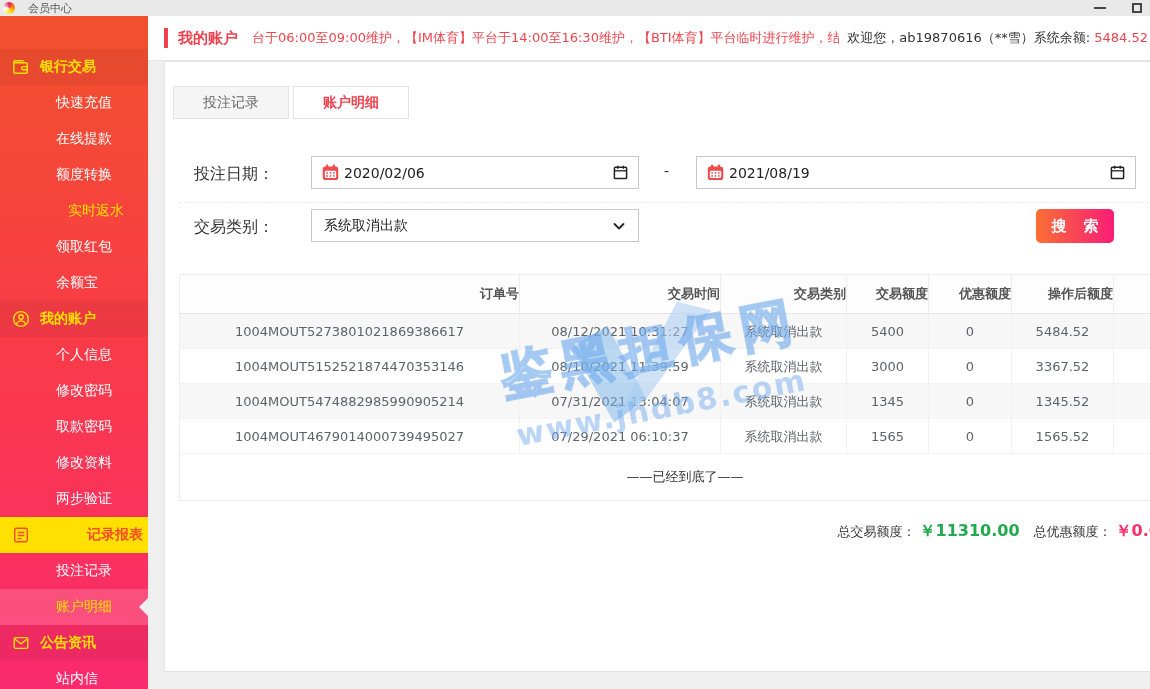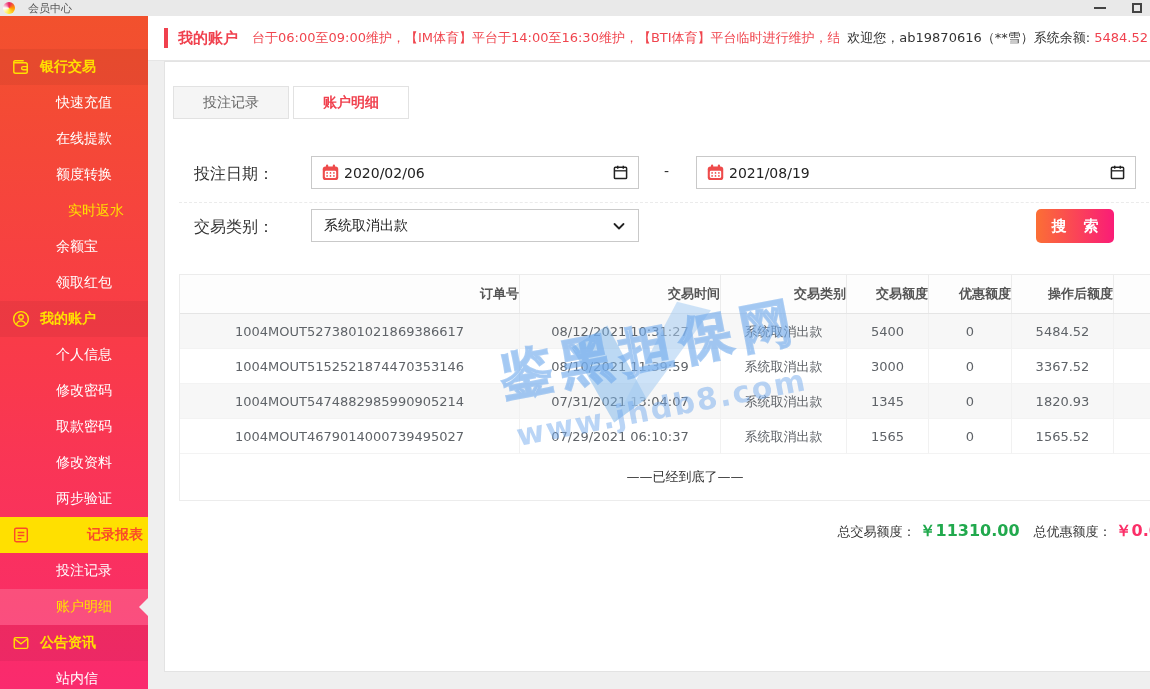--- a/index.html
+++ b/index.html
@@ -115,24 +115,24 @@
     <div class="side-item">
       <span>在线提款</span>
     </div>
     <div class="side-item">
       <span>额度转换</span>
     </div>
     <div class="side-item is-highlight">
       <span>实时返水</span>
     </div>
     <div class="side-item">
+      <span>领取红包</span>
+    </div>
+    <div class="side-item">
       <span>余额宝</span>
-    </div>
-    <div class="side-item">
-      <span>领取红包</span>
     </div>
     <div class="side-section">
       <span class="side-icon">
         <svg viewBox="0 0 20 20" width="18" height="18">
           <circle cx="10" cy="10" r="8.2" fill="none" stroke="currentColor" stroke-width="1.6"></circle>
           <circle cx="10" cy="7.8" r="2.5" fill="none" stroke="currentColor" stroke-width="1.5"></circle>
           <path d="M4.9 16c.9-2.7 2.8-3.9 5.1-3.9s4.2 1.2 5.1 3.9" fill="none" stroke="currentColor" stroke-width="1.5"></path>
         </svg>
       </span>
       <span>我的账户</span>
@@ -287,21 +287,21 @@
           <div class="td" style="width: 83px;">0</div>
           <div class="td" style="width: 102px;">3367.52</div>
           <div class="td" style="width: 78px;"></div>
         </div>
         <div class="trow odd">
           <div class="td" style="width: 340px;">1004MOUT5474882985990905214</div>
           <div class="td" style="width: 201px;">07/31/2021 13:04:07</div>
           <div class="td" style="width: 126px;">系统取消出款</div>
           <div class="td" style="width: 82px;">1345</div>
           <div class="td" style="width: 83px;">0</div>
-          <div class="td" style="width: 102px;">1820.93</div>
+          <div class="td" style="width: 102px;">1345.52</div>
           <div class="td" style="width: 78px;"></div>
         </div>
         <div class="trow">
           <div class="td" style="width: 340px;">1004MOUT4679014000739495027</div>
           <div class="td" style="width: 201px;">07/29/2021 06:10:37</div>
           <div class="td" style="width: 126px;">系统取消出款</div>
           <div class="td" style="width: 82px;">1565</div>
           <div class="td" style="width: 83px;">0</div>
           <div class="td" style="width: 102px;">1565.52</div>
           <div class="td" style="width: 78px;"></div>

